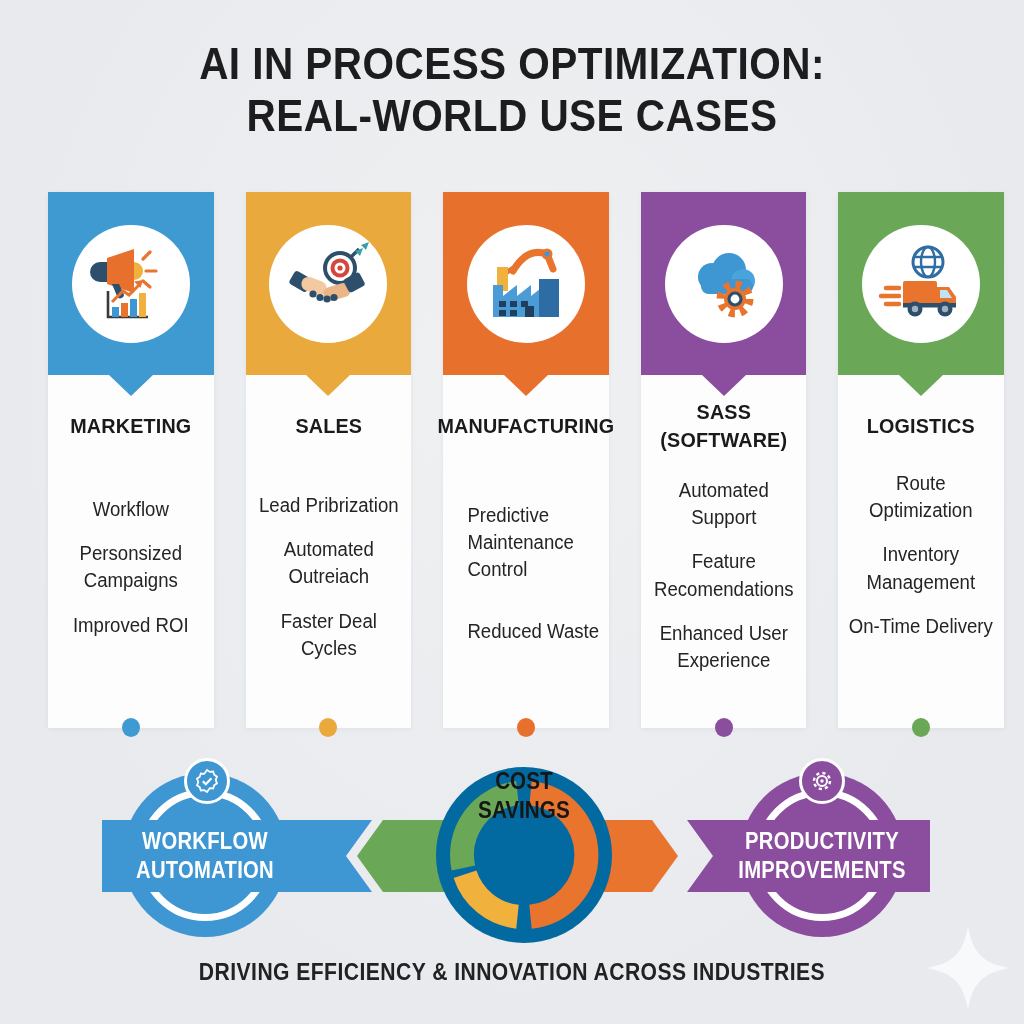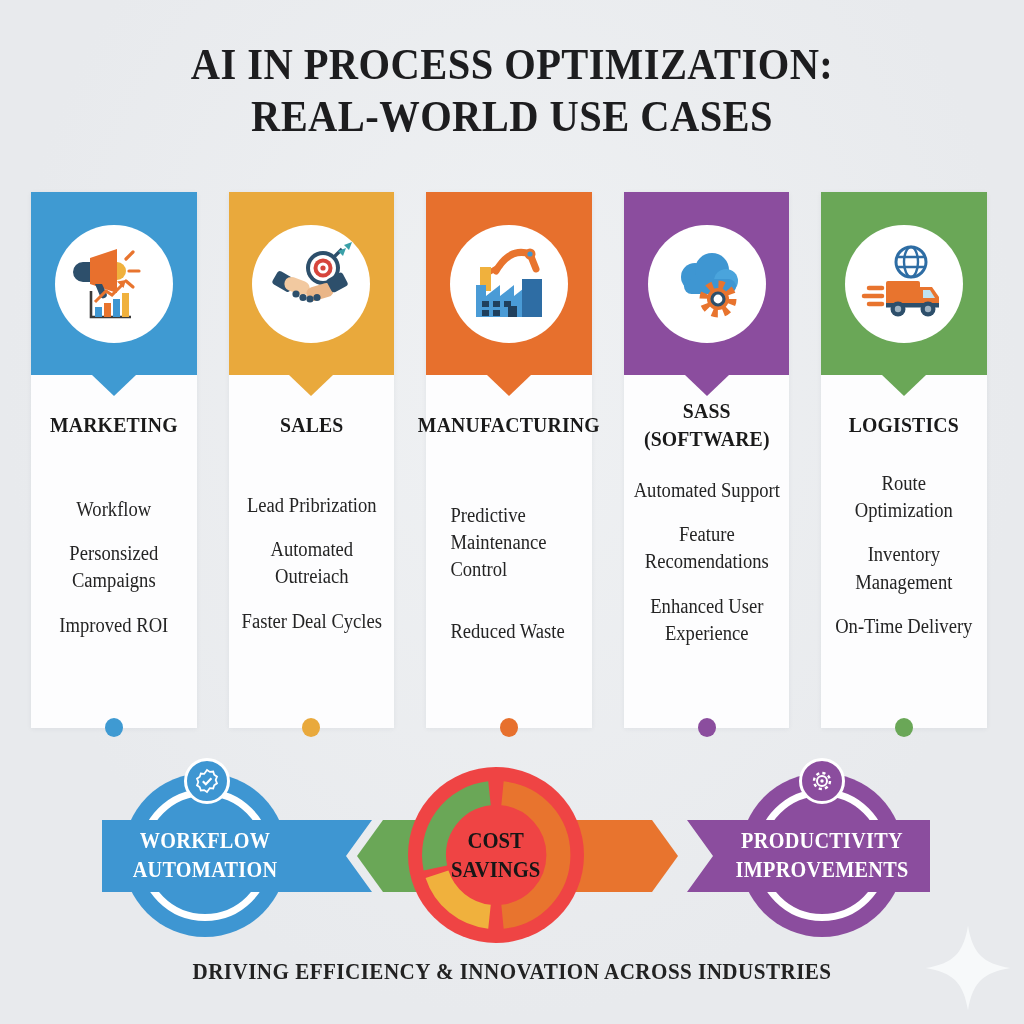--- a/index.html
+++ b/index.html
@@ -1,31 +1,31 @@
 <!DOCTYPE html>
 <html><head>
 <meta charset="utf-8">
 <style>
   html,body{margin:0;padding:0;}
   body{
     width:1024px;height:1024px;position:relative;overflow:hidden;
     font-family:"Liberation Sans", sans-serif;
     background:radial-gradient(ellipse at 50% 38%, #eff1f3 0%, #e8eaed 70%);
   }
-  .stage{position:absolute;inset:0;font-family:Liberation Serif, serif;}
+  .stage{position:absolute;inset:0;}
 
   
   .main-title{
     position:absolute;top:38px;left:0;width:1024px;text-align:center;
     font-weight:bold;font-size:45px;line-height:52px;color:#1d1d1f;
     transform:scaleX(.9);transform-origin:50% 50%;white-space:pre-line;letter-spacing:.5px;
   }
 
   
-  .columns{position:absolute;left:31px;top:192px;width:956px;height:560px;display:flex;gap:32px;}
+  .columns{position:absolute;left:48px;top:192px;width:956px;height:560px;display:flex;gap:32px;}
   .column{position:relative;width:175px;--c:#999;}
   .card{
     position:absolute;left:0;right:0;top:0;height:536px;background:#fdfdfe;
     box-shadow:0 1px 5px rgba(40,50,60,.06);
   }
   .header{position:absolute;left:0;right:0;top:0;height:183px;background:var(--c);}
   .pointer{
     position:absolute;top:183px;left:50%;transform:translateX(-50%);
     width:0;height:0;border-left:22px solid transparent;border-right:22px solid transparent;
     border-top:21px solid var(--c);
@@ -86,22 +86,22 @@
   .label-blue{left:100px;}
   .label-purple{left:717px;}
   .small-badge{
     position:absolute;top:758px;width:46px;height:46px;box-sizing:border-box;
     border:3px solid #fff;border-radius:50%;background:var(--c);z-index:7;
     display:flex;align-items:center;justify-content:center;
   }
   .small-blue{left:184px;}
   .small-purple{left:799px;}
   .donut{
-    position:absolute;left:408px;top:767px;width:176px;height:176px;border-radius:50%;
-    background:#ef4444;z-index:4;display:flex;align-items:center;justify-content:center;
+    position:absolute;left:436px;top:767px;width:176px;height:176px;border-radius:50%;
+    background:#0369a1;z-index:4;display:flex;justify-content:center;
   }
   .donut-label{
     position:absolute;z-index:6;text-align:center;color:#161616;font-weight:bold;
     font-size:23px;line-height:1.28;white-space:pre-line;transform:scaleX(.9);
   }
 
   
   .footer-text{
     position:absolute;top:958px;left:0;width:1024px;text-align:center;
     font-weight:bold;font-size:24px;color:#222;letter-spacing:.5px;

